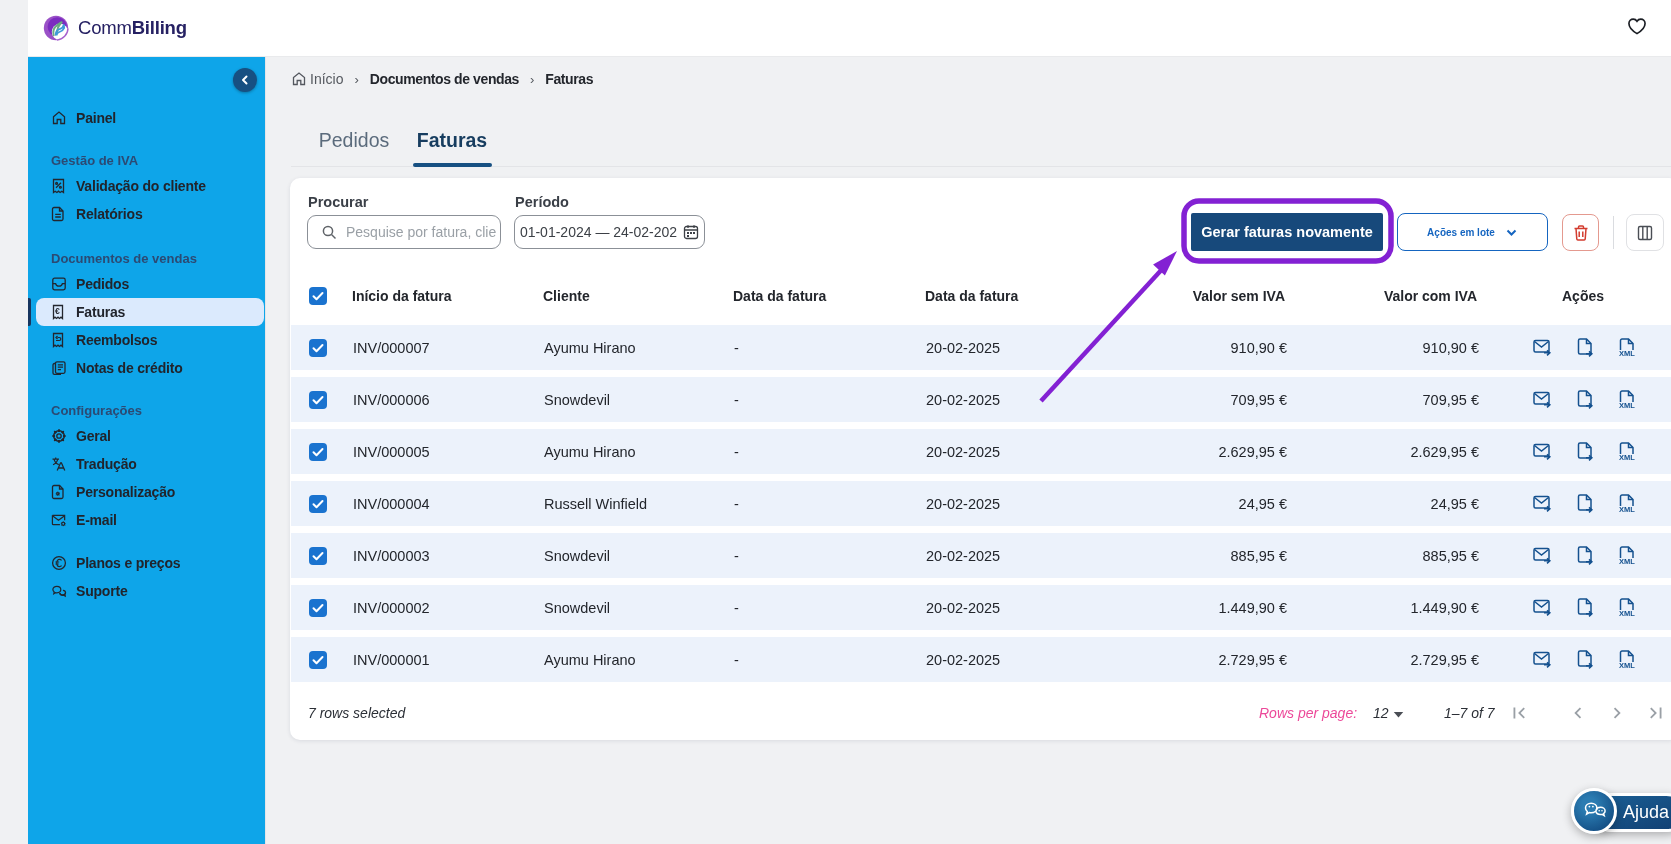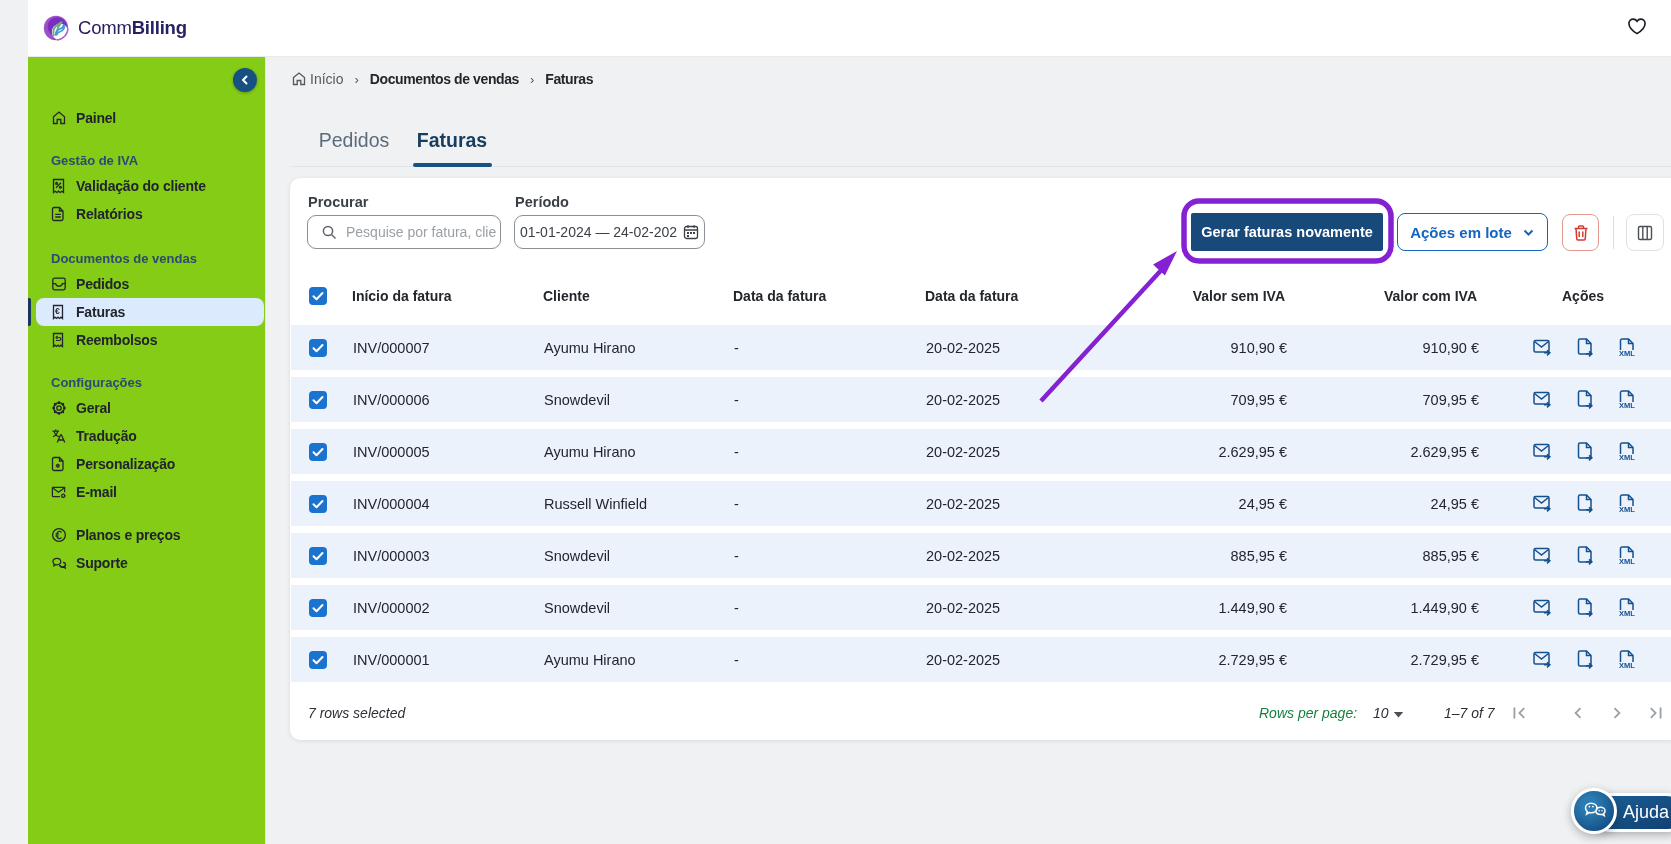--- a/index.html
+++ b/index.html
@@ -7,21 +7,21 @@
 #app { position:relative; width:1671px; height:844px;margin-left:28px; }
 
 
 #topbar { position:absolute; left:0; top:0; width:1671px; height:57px; background:#fff; border-bottom:1px solid #e9eaec; z-index:5; }
 #logo { position:absolute; left:15px; top:15px; display:flex; align-items:center; }
 #logoText { margin-left:9px; font-size:18.5px; letter-spacing:-0.2px; color:#262163; }
 #logoText b { font-weight:700; }
 #topIcons { position:absolute; right:9px; top:15px; display:flex; align-items:center; gap:22px; }
 
 
-#sidebar { position:absolute; left:0; top:57px; width:238px; height:787px; background:#84cc16; border-right:1px solid #e4e5e8; z-index:4; }
+#sidebar { position:absolute; left:0; top:57px; width:238px; height:787px; background:#0ea5e9; border-right:1px solid #e4e5e8; z-index:4; }
 #collapseBtn { position:absolute; right:8px; top:11px; width:24px; height:24px; border-radius:50%; background:#175082; color:#fff; display:flex; align-items:center; justify-content:center; box-shadow:0 1px 3px rgba(0,0,0,.3); }
 .navItem { position:relative; height:28px; display:flex; align-items:center; padding-left:23px; color:#21242c; font-size:14px; letter-spacing:-0.2px; font-weight:600; }
 .navItem .nico { width:16px; height:16px; margin-right:9px; flex:0 0 16px; display:flex; align-items:center; }
 .navItem.active { background:#dbeafd; border-radius:8px; margin:0 1px 0 8px; padding-left:15px; }
 .activeBar { position:absolute; left:0; width:3px; background:#17355e; border-radius:0 2px 2px 0; }
 .navSection { height:20px; display:flex; align-items:center; padding-left:23px; color:#2c4a73; font-size:13px; font-weight:600; }
 .spacer { height:14px; }
 
 
 #main { position:absolute; left:239px; top:57px; width:1432px; height:787px; }
@@ -33,21 +33,21 @@
 #tabs .tab { font-size:19.5px; width:98px; height:46px; display:flex; align-items:center; justify-content:center; }
 #tabline { position:absolute; left:24px; top:109px; width:1385px; height:1px; background:#e3e4e7; }
 .tabInk { position:absolute; top:106px; height:4px; background:#175082; border-radius:2px; }
 
 
 #card { position:absolute; left:23px; top:121px; width:1389px; height:562px; background:#fff; border-radius:10px; box-shadow:0 1px 4px rgba(20,30,60,.10); }
 .fLabel { position:absolute; font-size:14.5px; font-weight:600; color:#3a3f47; }
 .inputBox { position:absolute; border:1px solid #8b9097; border-radius:9px; background:#fff; display:flex; align-items:center; font-size:14px; color:#3c4046; }
 
 .btnPrimary { position:absolute; background:#17497b; color:#fff; font-weight:700; font-size:14.5px; border-radius:2px; display:flex; align-items:center; justify-content:center; }
-.btnOutline { position:absolute; background:#fff; border:1px solid #1565c0; color:#1565c0; font-weight:700; font-size:15px; border-radius:8px; display:flex; align-items:center; justify-content:center; }
+.btnOutline { position:absolute; background:#fff; border:1px solid #1565c0; color:#1565c0; font-weight:700; font-size:10px; border-radius:8px; display:flex; align-items:center; justify-content:center; }
 .iconBtn { position:absolute; background:#fff; border-radius:8px; display:flex; align-items:center; justify-content:center; }
 
 
 .th { position:absolute; font-size:14px; font-weight:700; color:#23262c; }
 .row { position:absolute; left:1px; width:1387px; height:45px; background:#ecf2fb; }
 .cell { position:absolute; top:0; height:45px; display:flex; align-items:center; font-size:14.5px; color:#23262c; }
 .cbox { width:18px; height:18px; background:#1a73cf; border-radius:4px; position:absolute; left:19px; top:13px; }
 .cbox svg { position:absolute; left:1px; top:1px; }
 
 #footerRow { position:absolute; left:0; bottom:0; width:100%; height:54px; font-size:14px; color:#2b2f36;font-style:italic; }
@@ -130,20 +130,27 @@
             <path d="M2.5 1.5 H11.5 V14.5 L10 13.2 L8.5 14.5 L7 13.2 L5.5 14.5 L4 13.2 L2.5 14.5 Z"></path>
             <text x="3.9" y="10.3" font-size="8.6" fill="#23262e" stroke="none" font-family="Liberation Sans">€</text>
           </svg>
         </span>Faturas</div>
     <div class="navItem"><span class="nico" id="icoRef">
           <svg width="14" height="16" viewBox="0 0 14 16" fill="none" stroke="#23262e" stroke-width="1.3">
             <path d="M2.5 1.5 H11.5 V14.5 L10 13.2 L8.5 14.5 L7 13.2 L5.5 14.5 L4 13.2 L2.5 14.5 Z"></path>
             <path d="M5 8.5 H8.3 A1.2 1.2 0 0 0 8.3 5.5 H6.5 M6.5 4 L5 5.5 L6.5 7" stroke-width="1.2"></path>
           </svg>
         </span>Reembolsos</div>
+    <div class="navItem"><span class="nico" id="icoNote">
+          <svg width="16" height="16" viewBox="0 0 16 16" fill="none" stroke="#23262e" stroke-width="1.3">
+            <rect x="4.5" y="1.8" width="9.5" height="11.5" rx="1.5"></rect>
+            <path d="M6.8 4.8 H12 M6.8 7.2 H12 M6.8 9.6 H10"></path>
+            <path d="M4.5 3.5 H3.4 A1.4 1.4 0 0 0 2 4.9 V13 A1.4 1.4 0 0 0 3.4 14.4 H10"></path>
+          </svg>
+        </span>Notas de crédito</div>
     <div class="spacer" style="height:18px"></div>
     <div class="navSection">Configurações</div>
     <div class="spacer" style="height:2px"></div>
     <div class="navItem"><span class="nico" id="icoGear">
           <svg width="16" height="16" viewBox="0 0 16 16" fill="none" stroke="#23262e" stroke-width="1.3">
             <circle cx="8" cy="8" r="2.2"></circle>
             <path d="M8 1.6 L9 3.3 H7 Z M8 14.4 L9 12.7 H7 Z M1.6 8 L3.3 7 V9 Z M14.4 8 L12.7 7 V9 Z M3.5 3.5 L5.4 4 L4 5.4 Z M12.5 12.5 L10.6 12 L12 10.6 Z M12.5 3.5 L12 5.4 L10.6 4 Z M3.5 12.5 L4 10.6 L5.4 12 Z" stroke-linejoin="round"></path>
             <circle cx="8" cy="8" r="5.4"></circle>
           </svg>
         </span>Geral</div>
@@ -494,22 +501,22 @@
                 <path d="M4 1 H10.5 L15 5.5 V12 M4 1 A1.5 1.5 0 0 0 2.5 2.5 V12"></path>
                 <path d="M10.5 1 V5.5 H15"></path>
                 <text x="1" y="17.5" font-size="7.5" font-weight="bold" fill="#14518f" stroke="none" font-family="Liberation Sans">XML</text>
               </svg>
             </div>
   </div>
         </div>
 
       <div id="footerRow">
         <span style="position:absolute; left:18px; top:19px;">7 rows selected</span>
-        <span style="position:absolute; left:969px; top:19px; color:#15803d;text-align:center;">Rows per page:</span>
-        <span style="position:absolute; left:1083px; top:19px;">10</span>
+        <span style="position:absolute; left:969px; top:19px; color:#ec4899;text-align:center;">Rows per page:</span>
+        <span style="position:absolute; left:1083px; top:19px;">12</span>
         <svg style="position:absolute; left:1103px; top:25px;" width="11" height="8" viewBox="0 0 11 8" fill="#4a4e55">
             <path d="M0.8 1 H10.2 L5.5 6.5 Z"></path>
           </svg>
         <span style="position:absolute; left:1154px; top:19px;">1–7 of 7</span>
         <svg style="position:absolute; left:1218px; top:16px;" width="22" height="22" viewBox="0 0 24 24" fill="#9aa0a6">
             <path d="M18.4 16.6 L13.8 12 L18.4 7.4 L17 6 L11 12 L17 18 Z M6 6 H8 V18 H6 Z"></path>
           </svg>
         <svg style="position:absolute; left:1277px; top:16px;" width="22" height="22" viewBox="0 0 24 24" fill="#9aa0a6">
             <path d="M15.4 16.6 L10.8 12 L15.4 7.4 L14 6 L8 12 L14 18 Z"></path>
           </svg>

